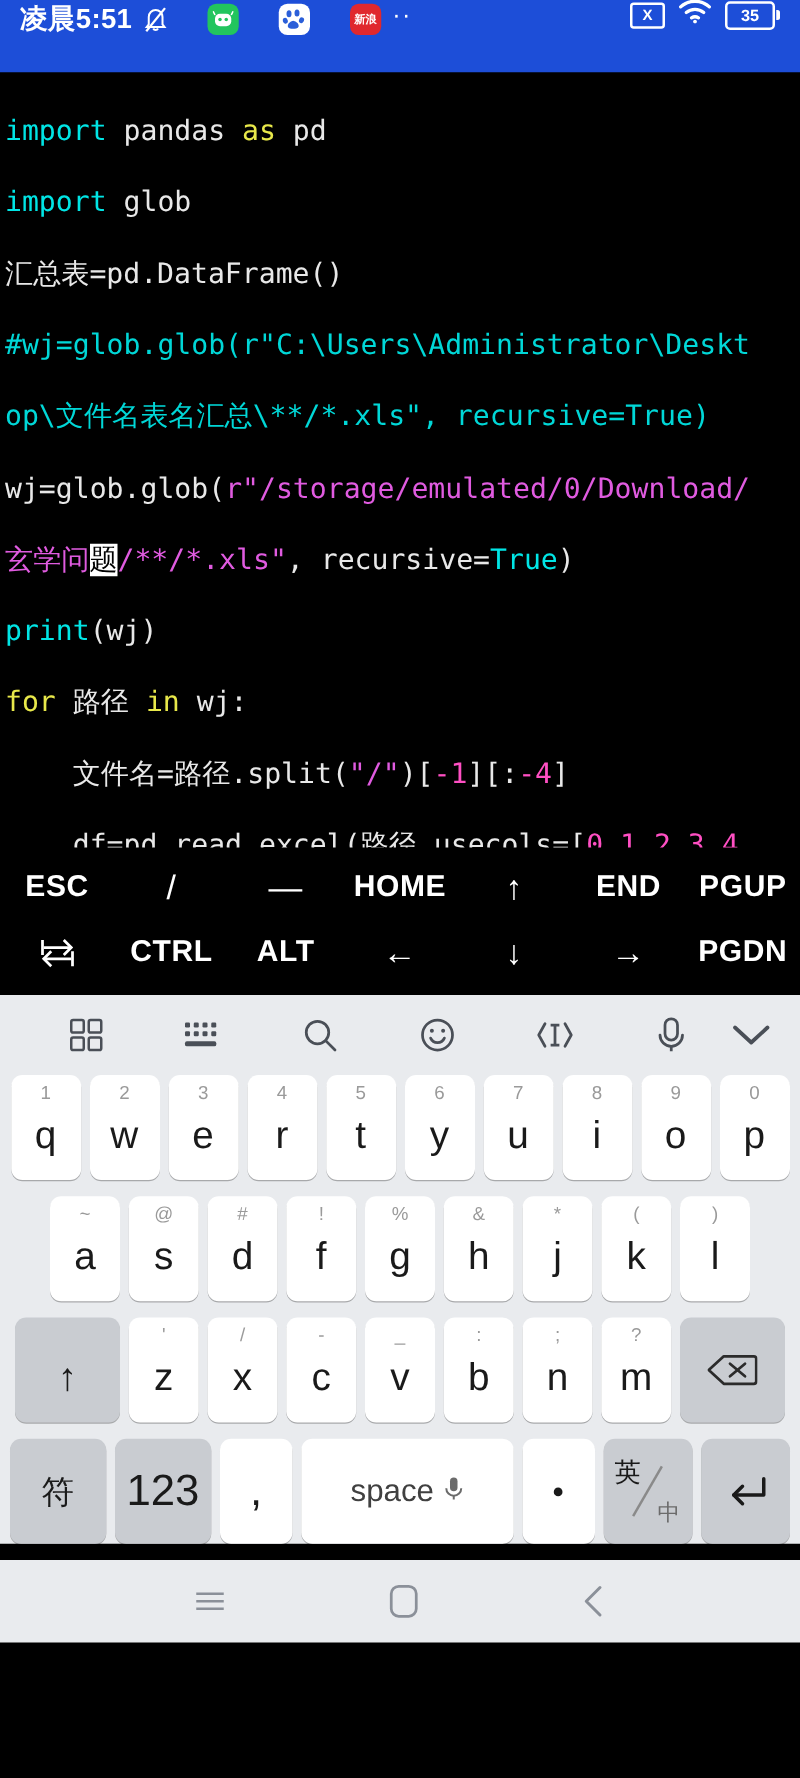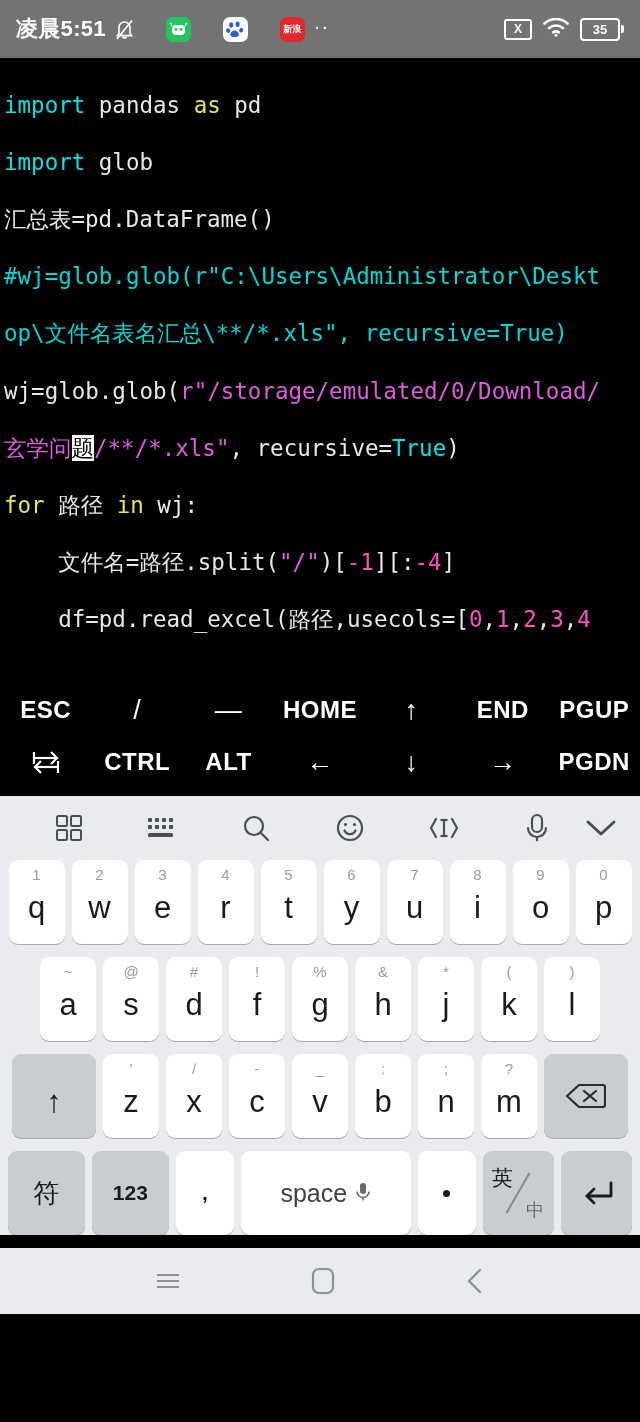--- a/index.html
+++ b/index.html
@@ -6,22 +6,22 @@
   body{
     width:640px;height:1422px;overflow:hidden;
     background:#000;
     font-family:"Liberation Sans", sans-serif;
     -webkit-font-smoothing:antialiased;
   }
   .phone{position:relative;width:640px;height:1422px;background:#000;}
 
   
   .statusbar{
-    height:58px;display:flex;align-items:center;
-    padding:0 16px;box-sizing:border-box;background:#737373;
+    height:58px;display:flex;align-items:flex-start;
+    padding:0 16px;box-sizing:border-box;background:#1d4ed8;
   }
   .sb-left{display:flex;align-items:center;gap:9px;flex:1;}
   .sb-time{color:#fff;font-size:22px;font-weight:700;letter-spacing:.3px;}
   .sb-right{display:flex;align-items:center;gap:11px;}
   .ic-bell{position:relative;width:19px;height:21px;}
   .ic-bell svg{display:block;}
   .appicon{width:25px;height:25px;border-radius:7px;display:flex;align-items:center;
            justify-content:center;font-size:11px;color:#fff;overflow:hidden;margin-left:23px;}
   .appicon.green{background:#22c55e;}
   .appicon.white{background:#fff;}
@@ -93,21 +93,21 @@
   .key.bksp{width:84px;}
   .row4 .key{height:84px;}
   .key.sym-key{width:80px;font-size:26px;}
   .key.num-key{width:80px;}
   .key.comma{width:60px;}
   .key.period{width:60px;}
   .key.space{width:176px;}
   .key.lang{width:74px;background:#c9ccd1;}
   .key.enter{width:74px;background:#c9ccd1;}
   .key .cn{font-size:26px;color:#1a1a1a;margin-top:0;}
-  .key .num{font-size:21px;color:#1a1a1a;margin-top:0;font-weight:700;}
+  .key .num{font-size:35px;color:#1a1a1a;margin-top:0;font-weight:400;}
   .spacelabel{display:flex;align-items:center;gap:8px;font-size:25px;color:#404040;}
   .langtog{position:relative;width:100%;height:100%;}
   .langtog .en{position:absolute;left:9px;top:13px;font-size:21px;color:#1a1a1a;}
   .langtog .zh{position:absolute;right:10px;bottom:13px;font-size:18px;color:#6b6b6b;}
   .langtog .slash{position:absolute;left:50%;top:50%;width:2px;height:46px;background:#8a8a8a;
                   transform:translate(-50%,-50%) rotate(30deg);}
   .dotglyph{width:7px;height:7px;background:#1a1a1a;border-radius:50%;}
 
   
   .navbar{height:66px;background:#e9ebee;display:flex;align-items:center;justify-content:center;gap:130px;}
@@ -168,20 +168,21 @@
   </div>
 
   <div class="term">
 <div class="ln"><span class="c-cyan">import</span><span class="c-white"> pandas </span><span class="c-yellow">as</span><span class="c-white"> pd</span></div>
 <div class="ln"><span class="c-cyan">import</span><span class="c-white"> glob</span></div>
 <div class="ln"><span class="c-white">汇总表=pd.DataFrame()</span></div>
 <div class="ln"><span class="c-com">#wj=glob.glob(r"C:\Users\Administrator\Deskt</span></div>
 <div class="ln"><span class="c-com">op\文件名表名汇总\**/*.xls", recursive=True)</span></div>
 <div class="ln"><span class="c-white">wj=glob.glob(</span><span class="c-mag">r"/storage/emulated/0/Download/</span></div>
 <div class="ln"><span class="c-mag">玄学问</span><span class="cursor">题</span><span class="c-mag">/**/*.xls"</span><span class="c-white">, recursive=</span><span class="c-cyan">True</span><span class="c-white">)</span></div>
+<div class="ln"><span class="c-cyan">print</span><span class="c-white">(wj)</span></div>
 <div class="ln"><span class="c-yellow">for</span><span class="c-white"> 路径 </span><span class="c-yellow">in</span><span class="c-white"> wj:</span></div>
 <div class="ln"><span class="c-white">    文件名=路径.split(</span><span class="c-mag">"/"</span><span class="c-white">)[</span><span class="c-pink">-1</span><span class="c-white">][:</span><span class="c-pink">-4</span><span class="c-white">]</span></div>
 <div class="ln"><span class="c-white">    df=pd.read_excel(路径,usecols=[</span><span class="c-pink">0</span><span class="c-white">,</span><span class="c-pink">1</span><span class="c-white">,</span><span class="c-pink">2</span><span class="c-white">,</span><span class="c-pink">3</span><span class="c-white">,</span><span class="c-pink">4</span></div>
 
 
 
 
 
 
 

